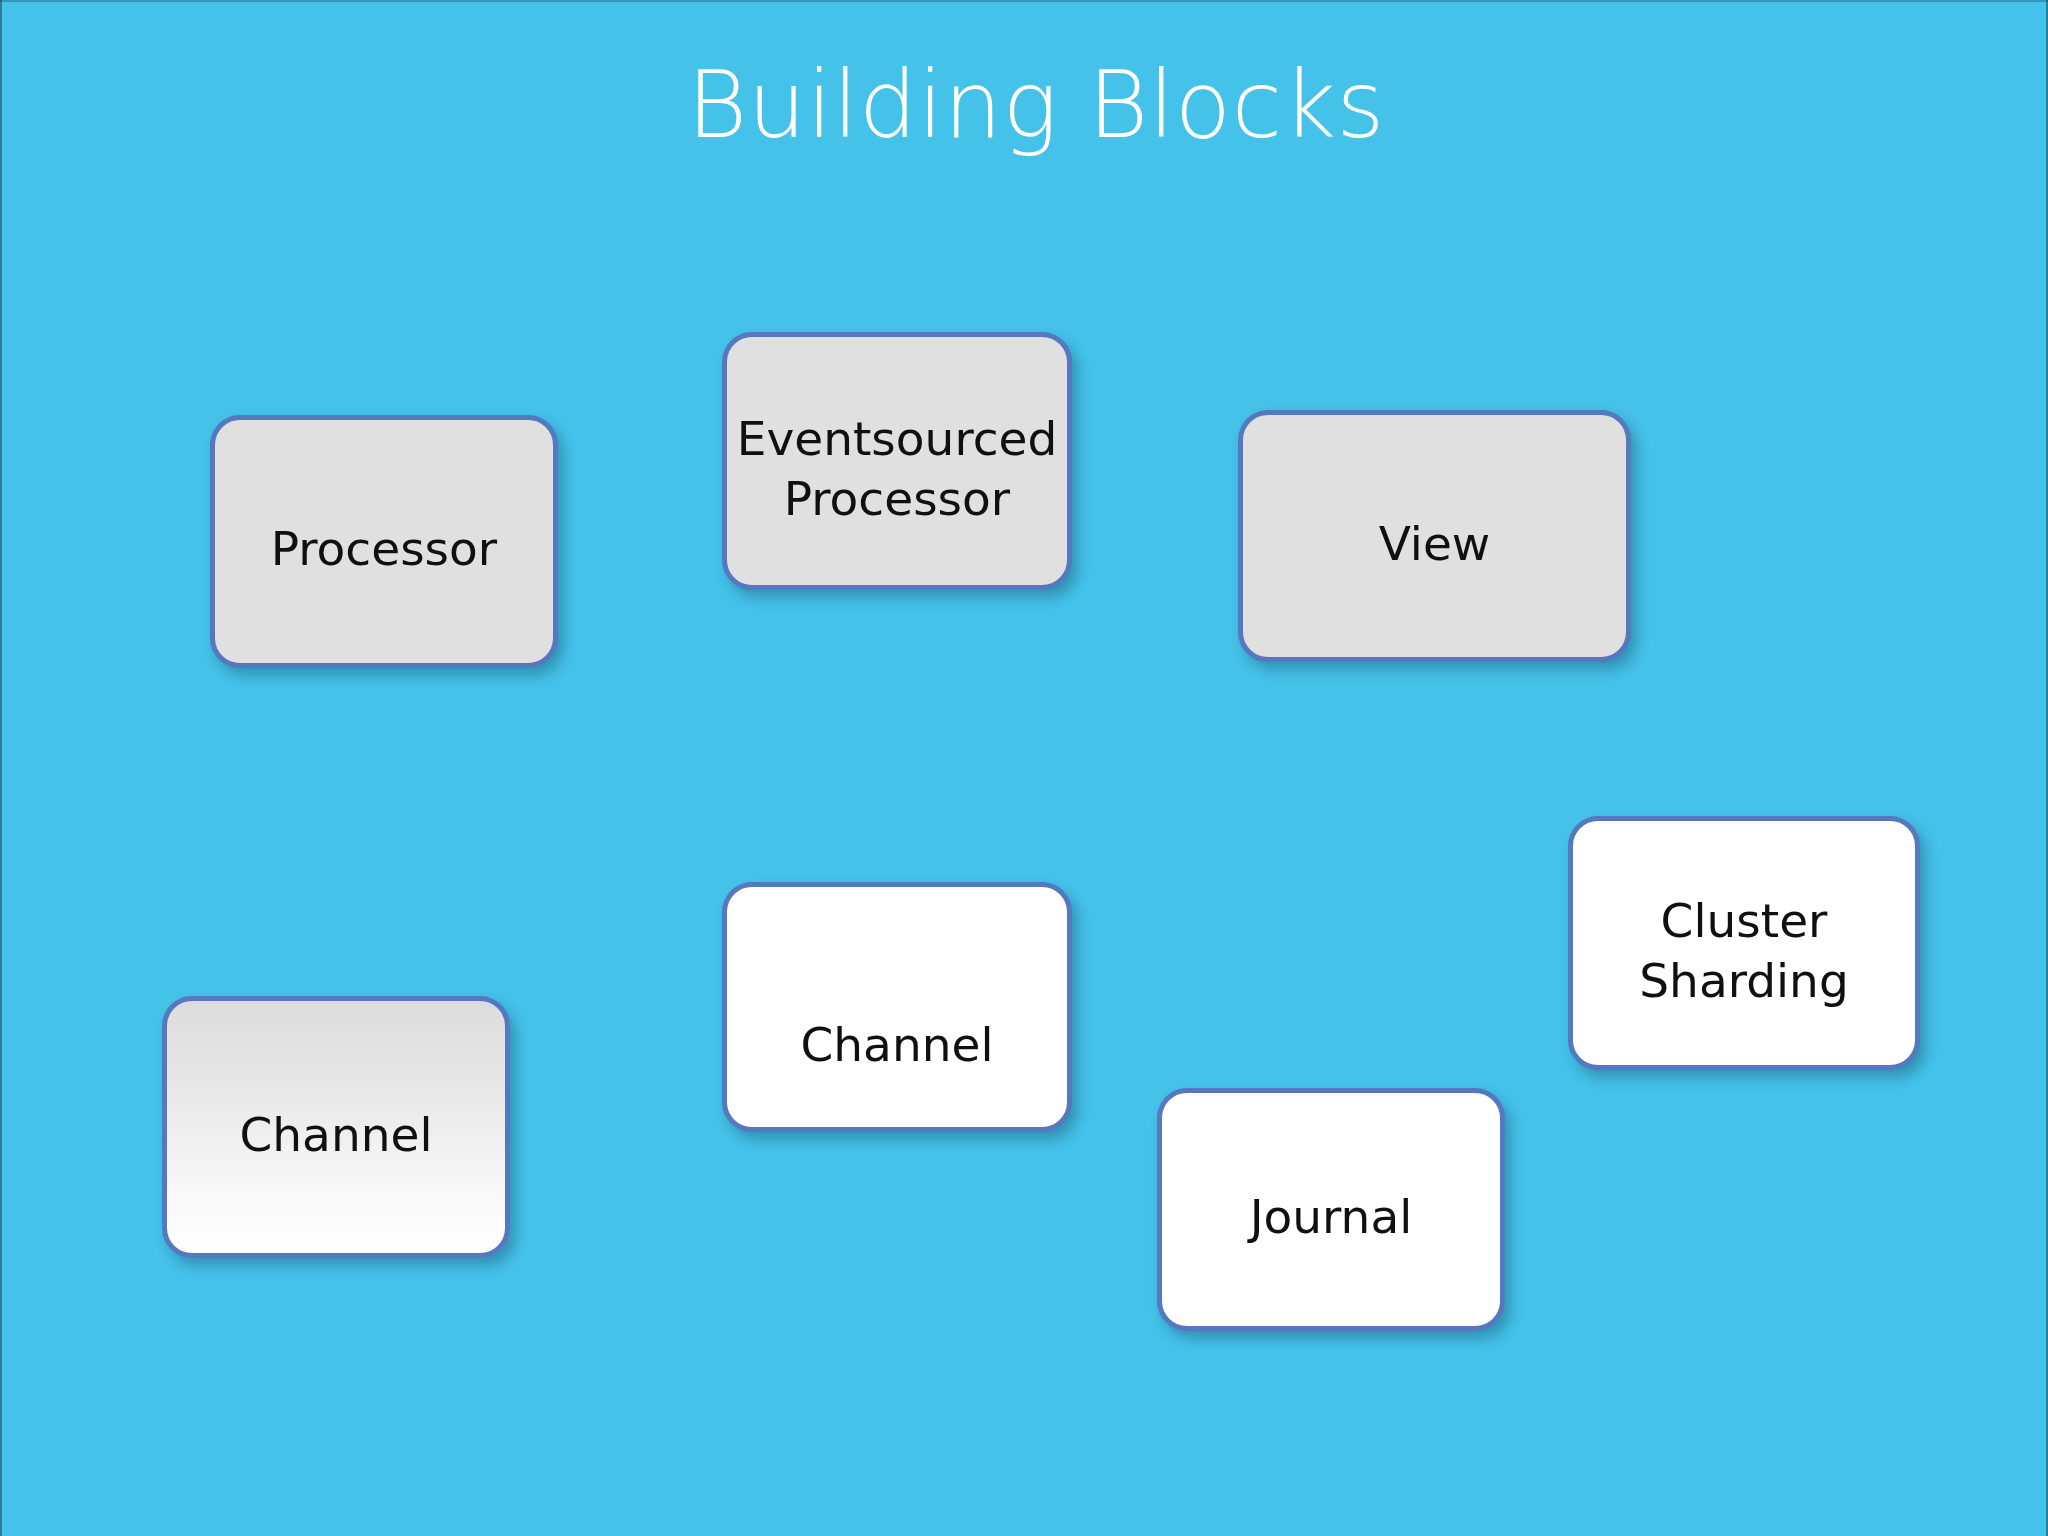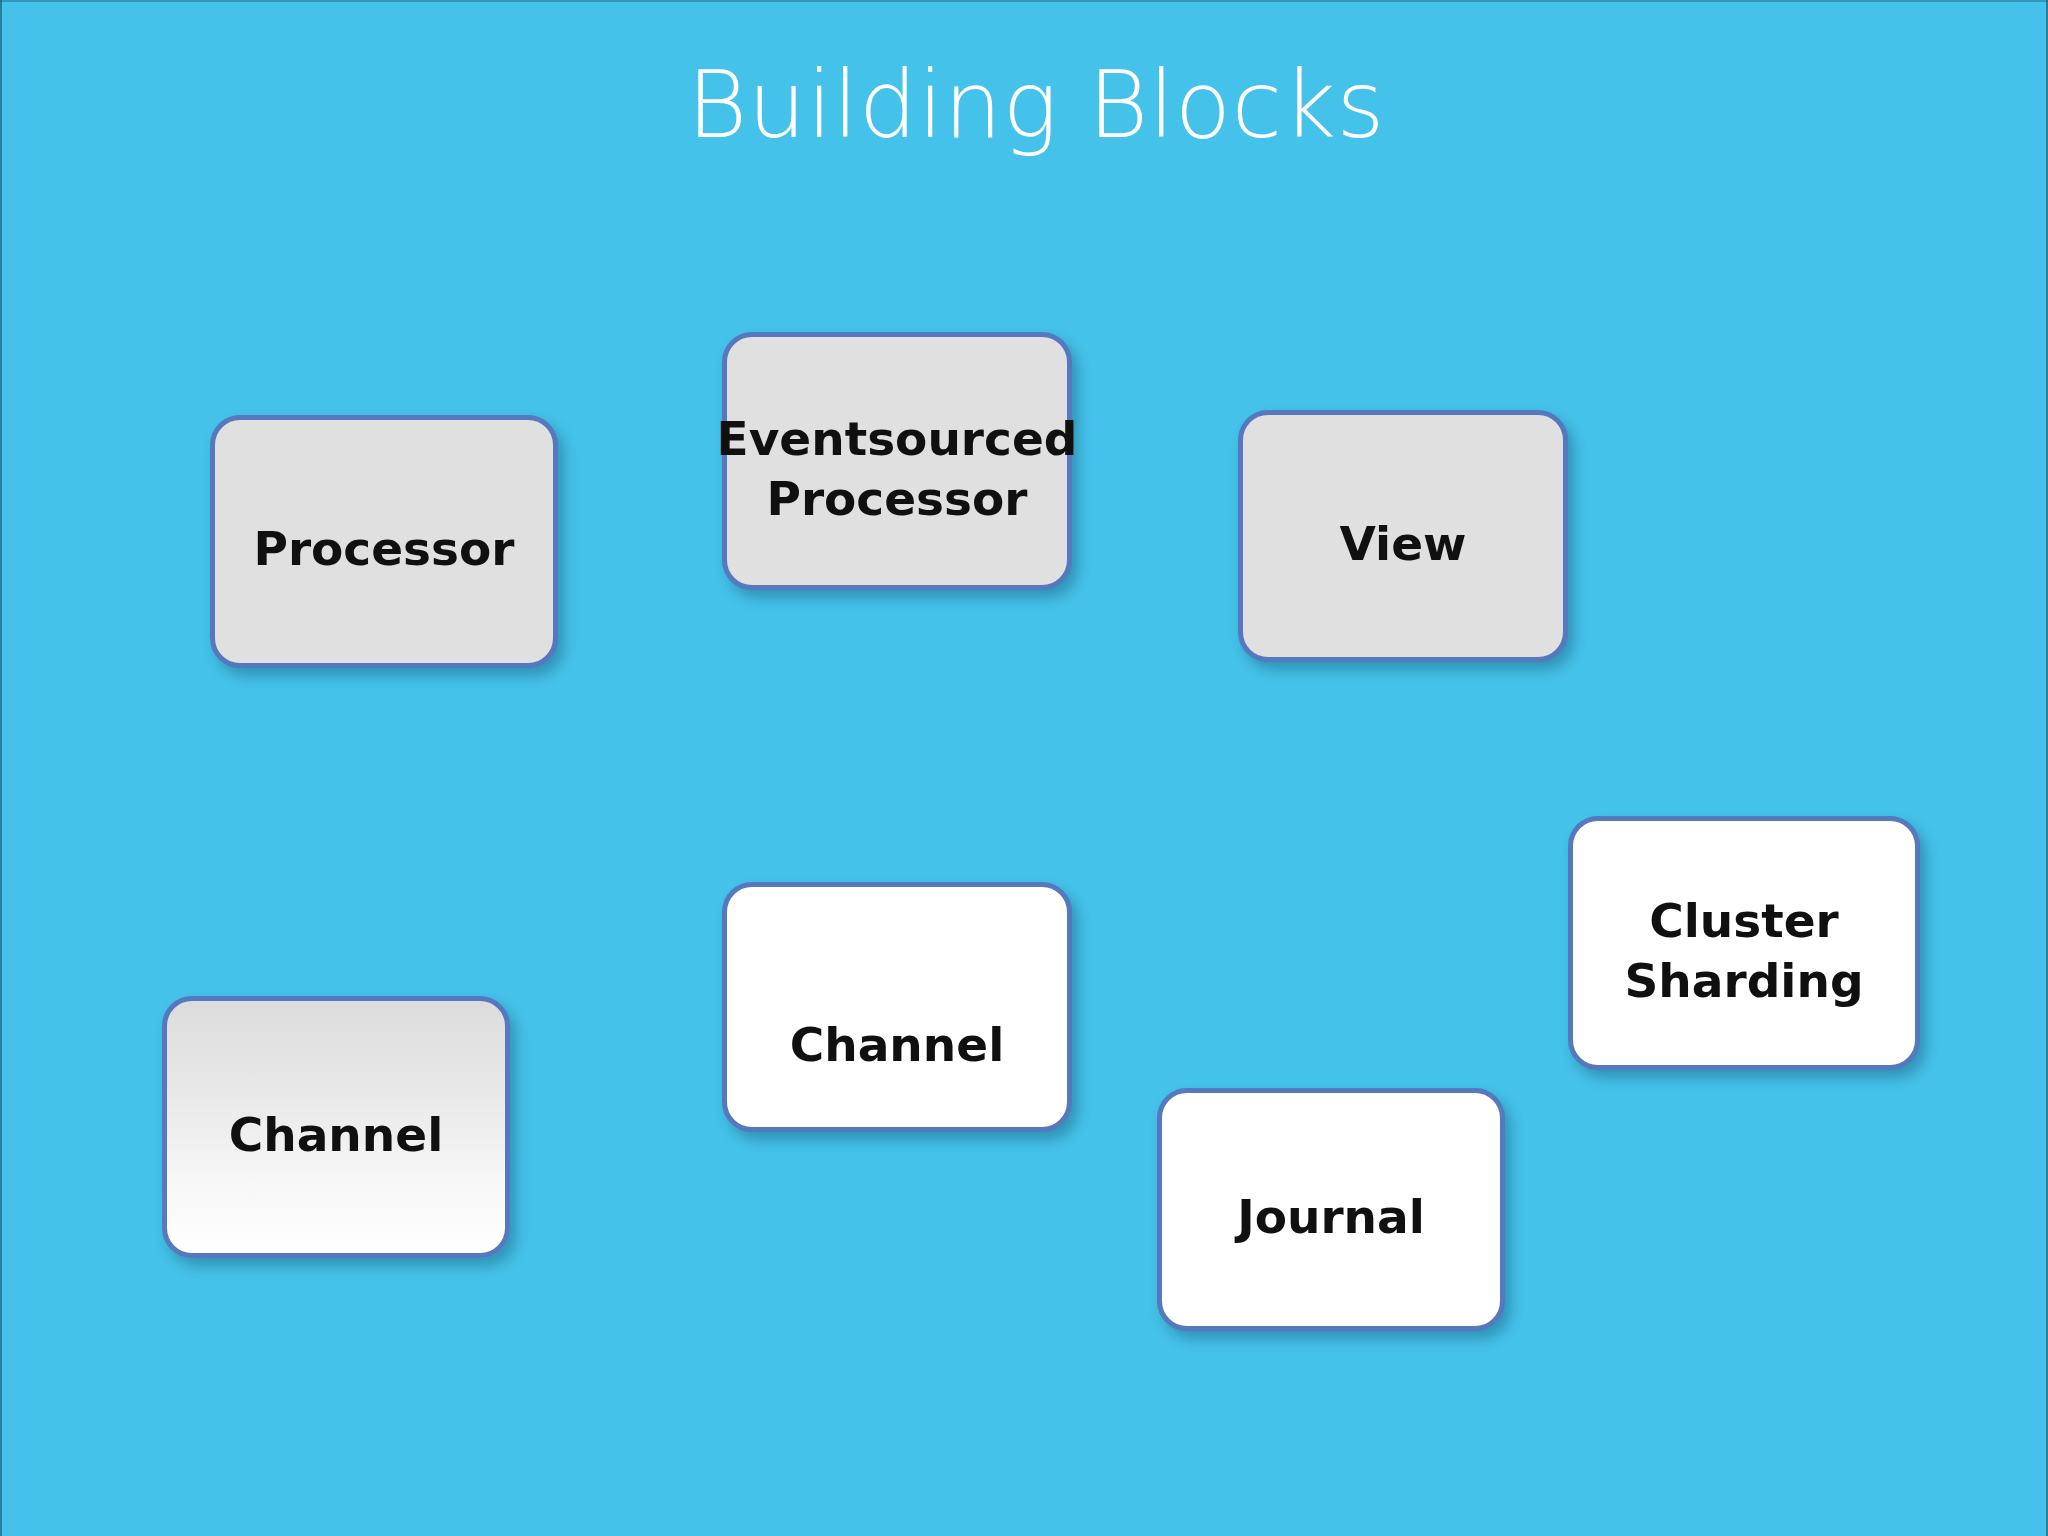--- a/index.html
+++ b/index.html
@@ -50,42 +50,42 @@
     display: flex;
     align-items: center;
     justify-content: center;
     text-align: center;
     box-shadow: 6px 8px 13px rgba(10, 55, 80, 0.33);
   }
 
   .block .label {
     font-family: "DejaVu Sans", sans-serif;
     color: #101010;
-    font-weight: 700;
+    font-weight: 400;
     font-size: 47px;
     line-height: 1.28;
     padding: 0 10px;
     margin-top: 16px;
     -webkit-font-smoothing: antialiased;
   }
 
   
   .fill-grey     { background: #e0e0e0; }
   .fill-white    { background: #ffffff; }
   .fill-gradient { background: linear-gradient(to bottom, #dcdcdc 0%, #e9e9e9 38%, #f7f7f7 72%, #ffffff 100%); }
 
   
   #block-processor {
     left: 210px;  top: 415px;  width: 348px;  height: 253px;
   }
   #block-eventsourced-processor {
     left: 722px;  top: 332px;  width: 350px;  height: 258px;
   }
   #block-view {
-    left: 1238px; top: 410px;  width: 330px;  height: 252px;
+    left: 1238px; top: 410px;  width: 393px;  height: 252px;
   }
   #block-channel {
     left: 162px;  top: 996px;  width: 348px;  height: 262px;
   }
   #block-persistent-channel {
     left: 722px;  top: 882px;  width: 350px;  height: 250px;
   }
   #block-journal {
     left: 1157px; top: 1088px; width: 348px;  height: 243px;
   }

